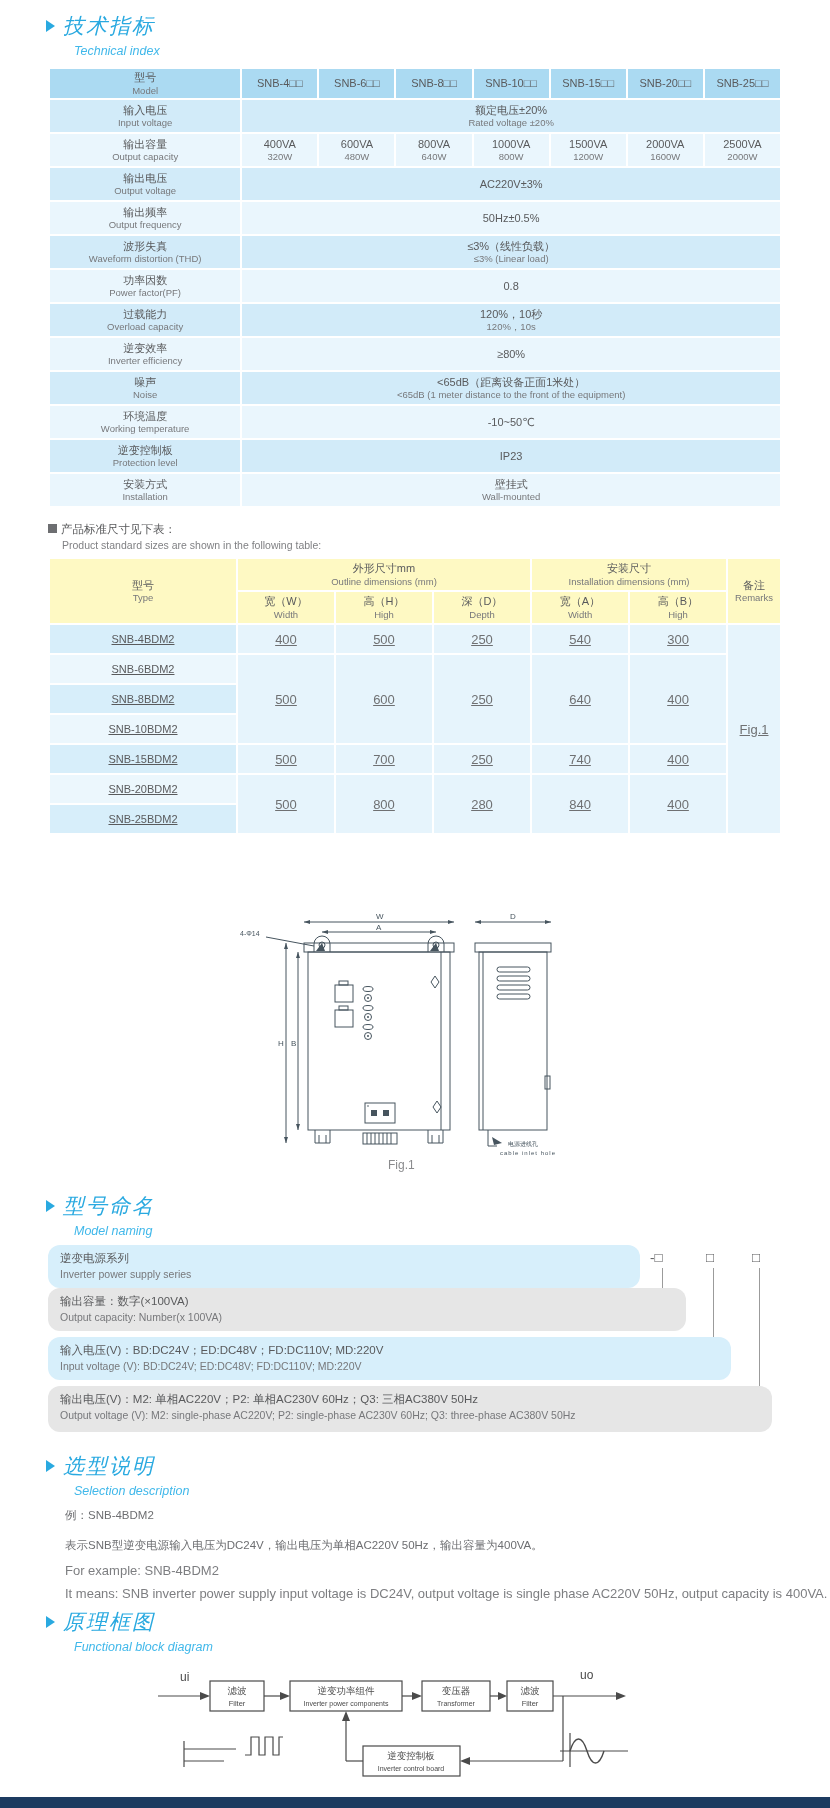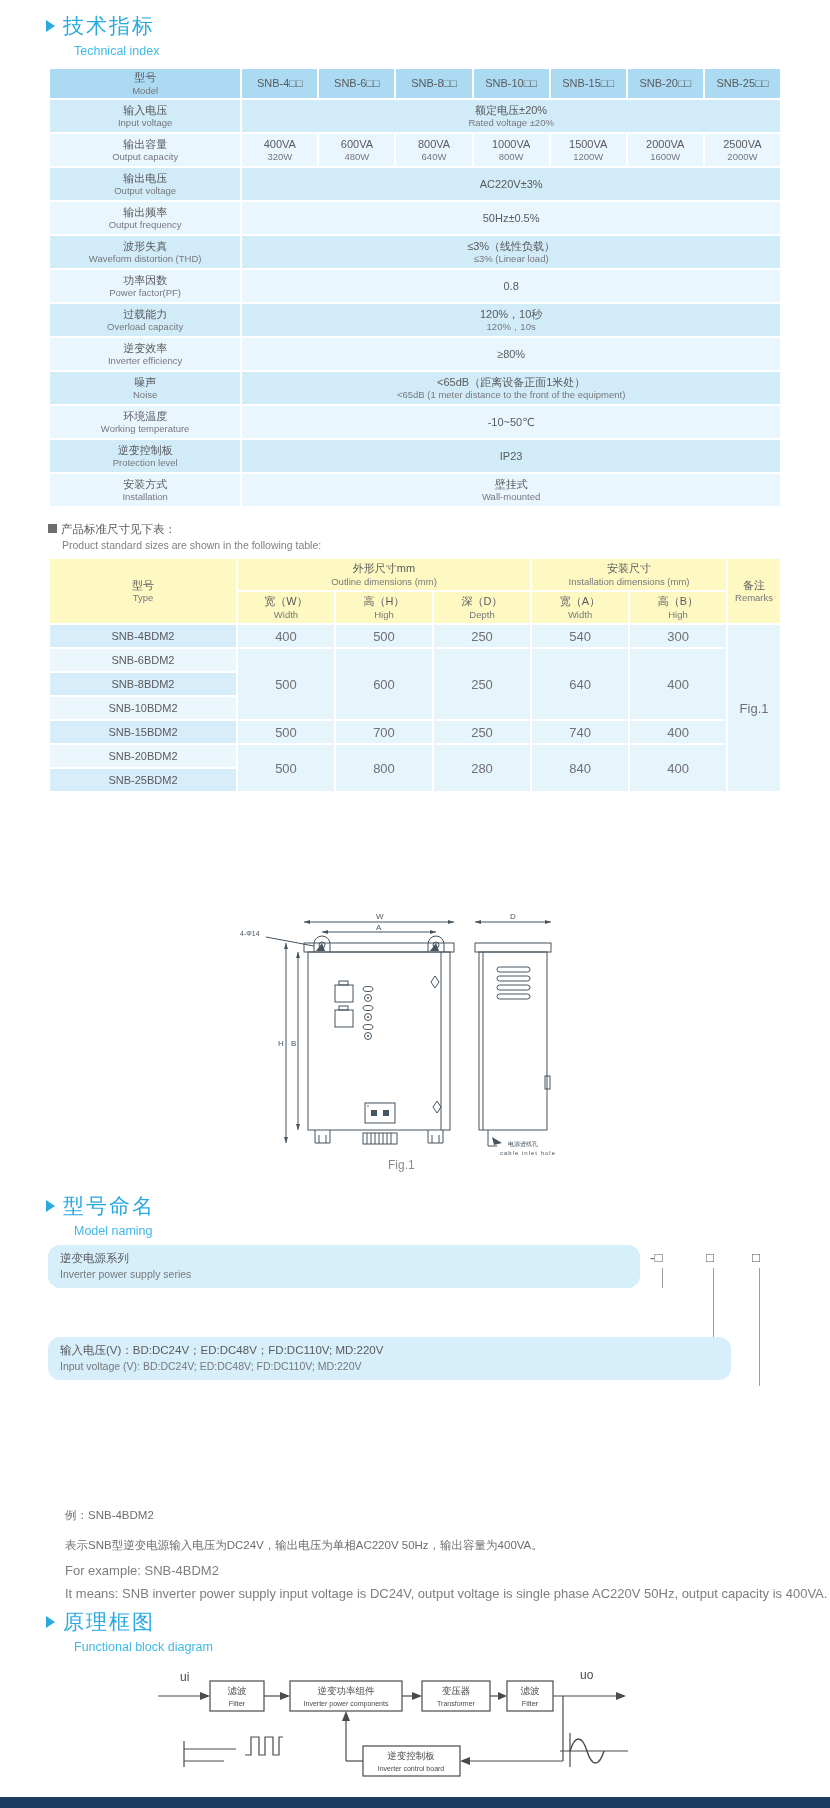--- a/index.html
+++ b/index.html
@@ -1,36 +1,36 @@
 <!DOCTYPE html>
 <html><head>
 <meta charset="utf-8">
 <style>
   html,body{margin:0;padding:0;background:#fff;}
   .page{position:relative;width:830px;height:1808px;background:#ffffff;overflow:hidden;
         font-family:"Liberation Sans","DejaVu Sans",sans-serif;}
   
-  .sec{position:absolute;}
+  .sec{position:absolute;font-style:italic;}
   .sec-title{display:flex;align-items:center;gap:8px;}
   .tri{width:0;height:0;border-left:9px solid #29a9e0;border-top:6px solid transparent;border-bottom:6px solid transparent;display:inline-block;}
   .h-zh{color:#29a9e0;font-size:21px;letter-spacing:2px;}
   .h-en{color:#41b8ea;font-size:12.5px;margin:4px 0 0 28px;}
   
   table{border-collapse:separate;border-spacing:2px;table-layout:fixed;}
   td,th{font-weight:normal;text-align:center;vertical-align:middle;padding:0 2px;overflow:hidden;}
   .zh{font-size:11px;color:#595a5c;line-height:1.3;}
   .en{font-size:9.5px;color:#77787b;line-height:1.25;text-align:center;}
   #spec-table{position:absolute;left:48px;top:67px;width:734px;}
   #spec-table thead td{background:#abdaf2;height:29px;}
   #spec-table tbody td{height:32px;}
   #spec-table tbody tr:nth-child(odd) td{background:#d2ebf9;}
   #spec-table tbody tr:nth-child(even) td{background:#eaf6fd;}
   #size-table{position:absolute;left:48px;top:557px;width:734px;}
   #size-table thead td{background:#fef9c3;height:31px;}
-  #size-table tbody td{height:22px;}
+  #size-table tbody td{height:28px;text-decoration:underline;}
   #size-table tbody tr:nth-child(odd) td.type{background:#d7eefa;}
   #size-table tbody tr:nth-child(even) td.type{background:#ecf7fd;}
   #size-table td.dims,#size-table td.remark{background:#e6f4fc;font-size:13px;color:#6f7072;}
   
   .note-zh{position:absolute;left:48px;top:522px;font-size:11.5px;color:#58595b;}
   .note-zh .sq{display:inline-block;width:9px;height:9px;background:#6d6e71;margin-right:4px;}
   .note-en{position:absolute;left:62px;top:539px;font-size:10.5px;color:#808184;}
   
   .bar{position:absolute;left:48px;padding:5px 0 0 12px;box-sizing:border-box;border-radius:12px;}
   .bar-zh{font-size:11.5px;color:#595a5c;line-height:1.5;}
@@ -455,25 +455,40 @@
   <span class="code" style="left:706px;top:1250px">□</span>
   <span class="code" style="left:752px;top:1250px">□</span>
   <div class="conn" style="left:662px;top:1268px;height:20px"></div>
   <div class="conn" style="left:713px;top:1268px;height:69px"></div>
   <div class="conn" style="left:759px;top:1268px;height:118px"></div>
 
   <div class="bar blue-bar" style="top:1245px;width:592px;height:43px">
     <div class="bar-zh">逆变电源系列</div>
     <div class="bar-en">Inverter power supply series</div>
   </div>
+  <div class="bar gray-bar" style="top:1288px;width:638px;height:43px">
+    <div class="bar-zh">输出容量：数字(×100VA)</div>
+    <div class="bar-en">Output capacity: Number(x 100VA)</div>
+  </div>
   <div class="bar blue-bar" style="top:1337px;width:683px;height:43px">
     <div class="bar-zh">输入电压(V)：BD:DC24V；ED:DC48V；FD:DC110V; MD:220V</div>
     <div class="bar-en">Input voltage (V): BD:DC24V;  ED:DC48V;  FD:DC110V; MD:220V</div>
   </div>
-
+  <div class="bar gray-bar" style="top:1386px;width:724px;height:46px">
+    <div class="bar-zh">输出电压(V)：M2: 单相AC220V；P2: 单相AC230V 60Hz；Q3: 三相AC380V 50Hz</div>
+    <div class="bar-en">Output voltage (V):  M2: single-phase AC220V;  P2: single-phase AC230V 60Hz;  Q3: three-phase AC380V 50Hz</div>
+  </div>
+
+  <div class="sec" style="left:46px;top:1452px">
+    <div class="sec-title">
+      <span class="tri"></span>
+      <span class="h-zh">选型说明</span>
+    </div>
+    <div class="h-en">Selection description</div>
+  </div>
   <div class="sel-line" style="top:1508px">例：SNB-4BDM2</div>
   <div class="sel-line" style="top:1538px">表示SNB型逆变电源输入电压为DC24V，输出电压为单相AC220V 50Hz，输出容量为400VA。</div>
   <div class="sel-line sel-en" style="top:1563px">For example: SNB-4BDM2</div>
   <div class="sel-line sel-en" style="top:1586px">It means: SNB inverter power supply input voltage is DC24V, output voltage is single phase AC220V 50Hz, output capacity is 400VA.</div>
 
   <div class="sec" style="left:46px;top:1608px">
     <div class="sec-title">
       <span class="tri"></span>
       <span class="h-zh">原理框图</span>
     </div>

